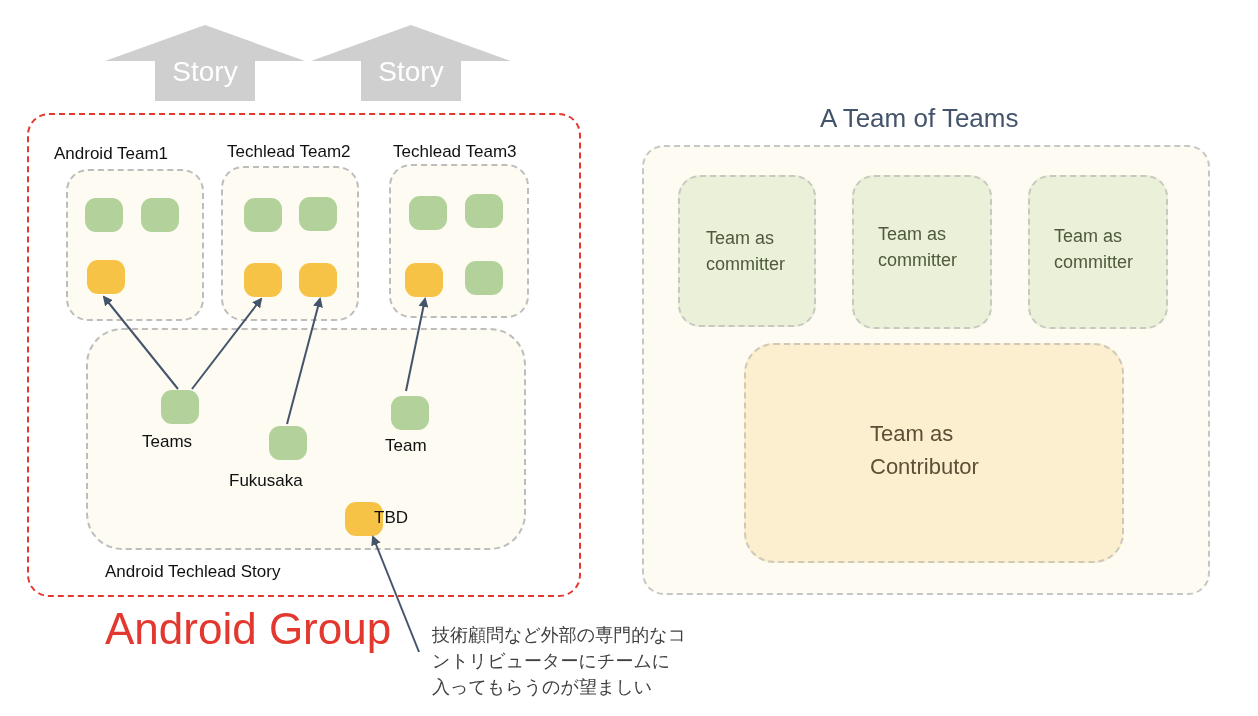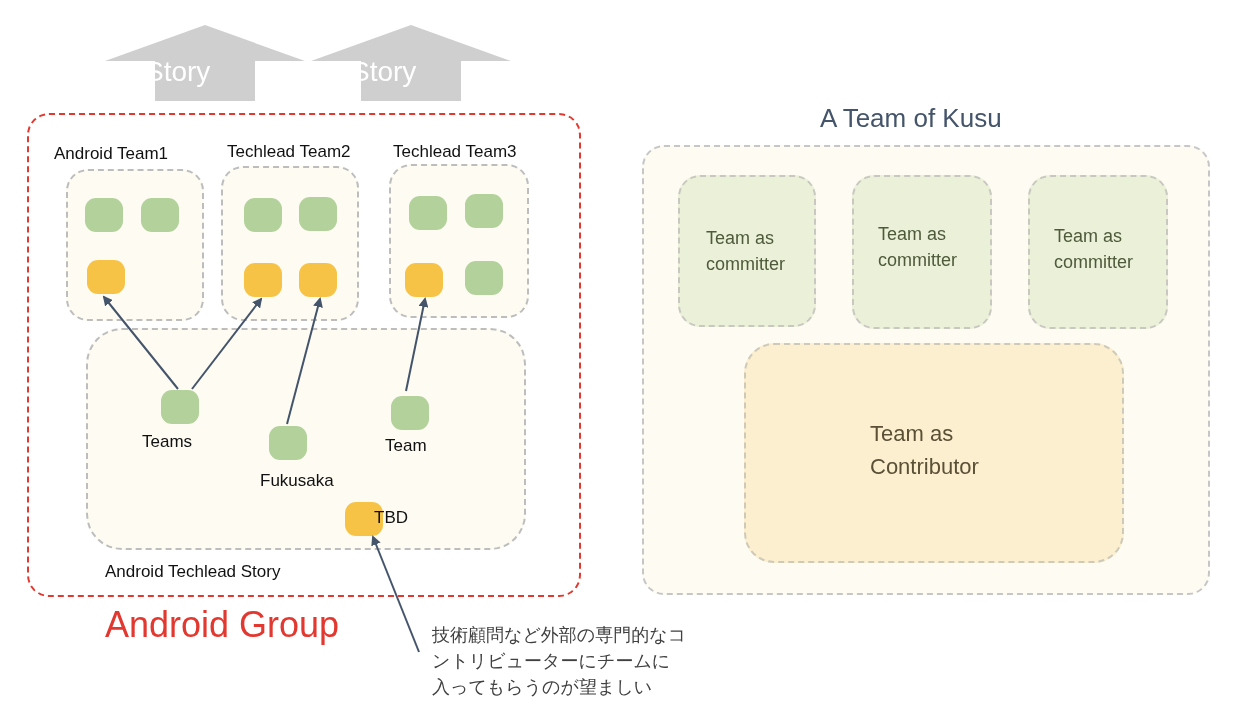--- a/index.html
+++ b/index.html
@@ -1,26 +1,26 @@
 <!DOCTYPE html>
 <html><head>
 <meta charset="utf-8">
 <style>
   html, body { margin: 0; padding: 0; background: #ffffff; }
   body { width: 1258px; height: 716px; position: relative; overflow: hidden;
          font-family: "Liberation Sans", "DejaVu Sans", sans-serif; color: #111; }
   .arrow-up { position: absolute; }
-  .story-label { position: absolute; color: #ffffff; font-size: 28px; width: 120px; text-align: left; }
+  .story-label { position: absolute; color: #ffffff; font-size: 28px; width: 120px; text-align: center; }
   .group-box { position: absolute; border: 2px dashed #e2382f; border-radius: 22px; }
   .team-box { position: absolute; border: 2px dashed #bdbdbd; border-radius: 22px; background: #fdfbf2; }
   .member { position: absolute; width: 38px; height: 34px; border-radius: 11px; }
   .green { background: #b3d19a; }
   .yellow { background: #f6c347; }
   .lbl { position: absolute; font-size: 17px; color: #111; white-space: nowrap; }
-  .group-title { position: absolute; font-size: 36px; color: #e2382f; }
+  .group-title { position: absolute; font-size: 44px; color: #e2382f; }
   .note { position: absolute; font-size: 18px; line-height: 26px; color: #404040; white-space: pre-line; }
   .tot-title { position: absolute; font-size: 26px; color: #44546a; }
   .committer { position: absolute; border: 2px dashed #c8c8c0; border-radius: 22px; background: #ebf1d9;
                color: #4e5a3a; font-size: 18px; line-height: 26px; }
   .contributor { position: absolute; border: 2px dashed #cfc9b8; border-radius: 30px; background: #fbefcf;
                  color: #5b5036; font-size: 22px; line-height: 33px; }
   svg.overlay { position: absolute; left: 0; top: 0; pointer-events: none; }
 </style>
 </head>
 <body>
@@ -60,21 +60,21 @@
 <div class="member yellow" style="left:405px;top:263px"></div>
 <div class="member green" style="left:465px;top:261px"></div>
 
 <div class="team-box" style="left:86px;top:328px;width:436px;height:218px;border-radius:36px"></div>
 <div class="lbl" style="left:105px;top:562px">Android Techlead Story</div>
 
 <div class="member green" style="left:161px;top:390px"></div>
 <div class="lbl" style="left:142px;top:432px">Teams</div>
 
 <div class="member green" style="left:269px;top:426px"></div>
-<div class="lbl" style="left:260px;top:471px">Fukusaka</div>
+<div class="lbl" style="left:229px;top:471px">Fukusaka</div>
 
 <div class="member green" style="left:391px;top:396px"></div>
 <div class="lbl" style="left:385px;top:436px">Team</div>
 
 <div class="member yellow" style="left:345px;top:502px"></div>
 <div class="lbl" style="left:374px;top:508px">TBD</div>
 
 <div class="note" style="left:432px;top:622px">技術顧問など外部の専門的なコ
 ントリビューターにチームに
 入ってもらうのが望ましい</div>
@@ -85,21 +85,21 @@
       <path d="M0,0 L10,5 L0,10 Z" fill="#44546a"></path>
     </marker>
   </defs>
   <line x1="178" y1="389" x2="104" y2="297" stroke="#44546a" stroke-width="2" marker-end="url(#ah)"></line>
   <line x1="192" y1="389" x2="261" y2="299" stroke="#44546a" stroke-width="2" marker-end="url(#ah)"></line>
   <line x1="287" y1="424" x2="320" y2="299" stroke="#44546a" stroke-width="2" marker-end="url(#ah)"></line>
   <line x1="406" y1="391" x2="425" y2="299" stroke="#44546a" stroke-width="2" marker-end="url(#ah)"></line>
   <line x1="419" y1="652" x2="373" y2="537" stroke="#44546a" stroke-width="2" marker-end="url(#ah)"></line>
 </svg>
 
-<div class="tot-title" style="left:820px;top:103px">A Team of Kusu</div>
+<div class="tot-title" style="left:820px;top:103px">A Team of Teams</div>
 <div class="team-box" style="left:642px;top:145px;width:564px;height:446px;border-color:#c6c6c6"></div>
 
 <div class="committer" style="left:678px;top:175px;width:134px;height:148px">
   <div style="position:absolute;left:26px;top:48px;white-space:pre-line">Team as
 committer</div>
 </div>
 <div class="committer" style="left:852px;top:175px;width:136px;height:150px">
   <div style="position:absolute;left:24px;top:44px;white-space:pre-line">Team as
 committer</div>
 </div>

